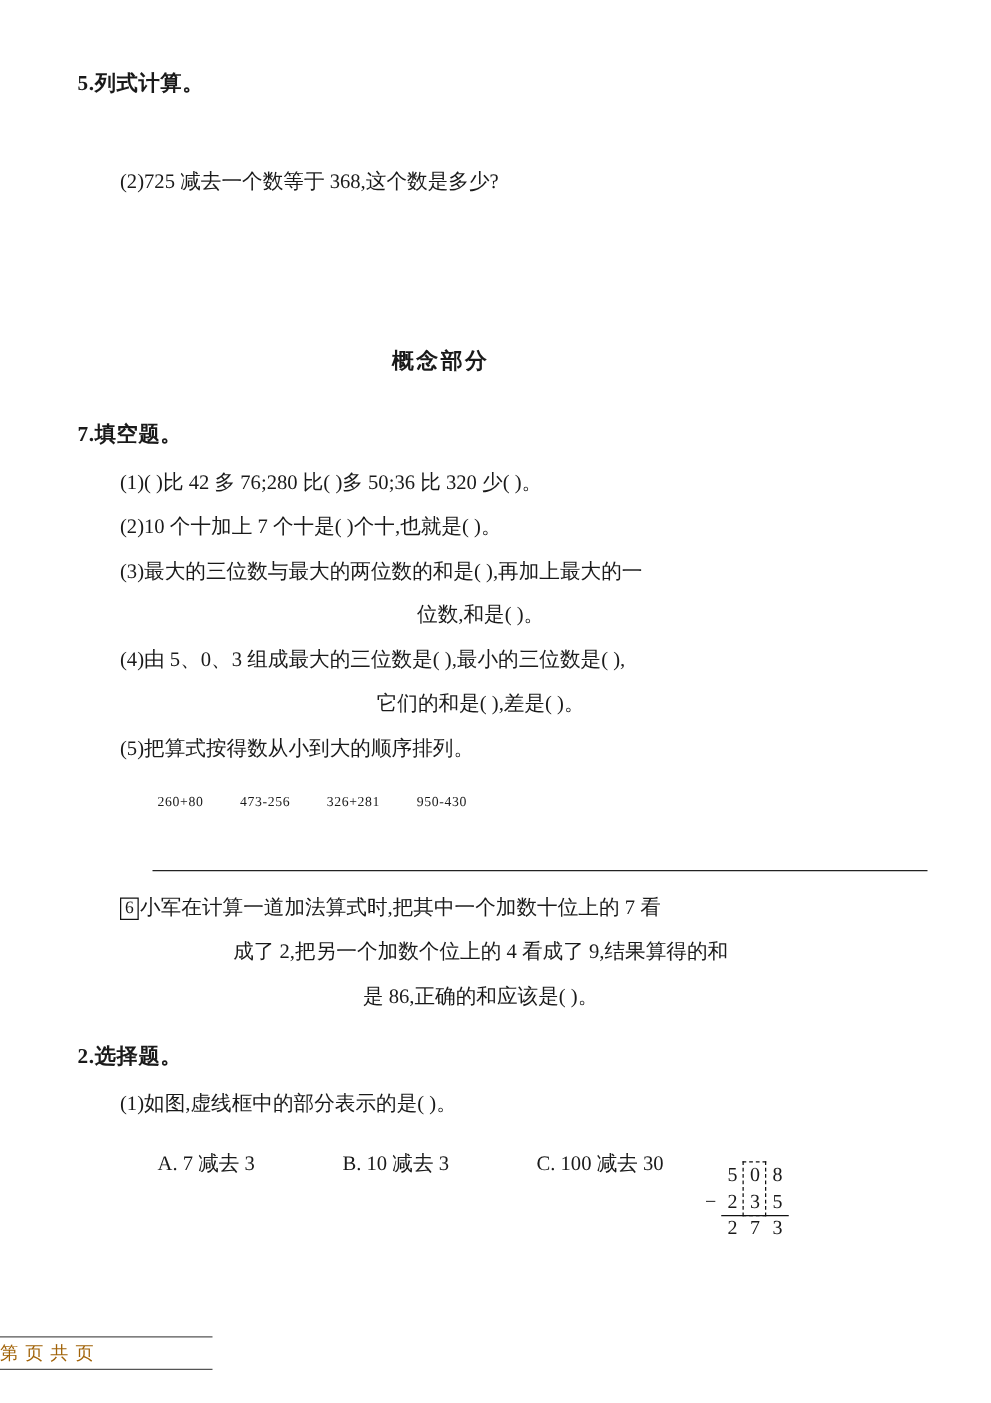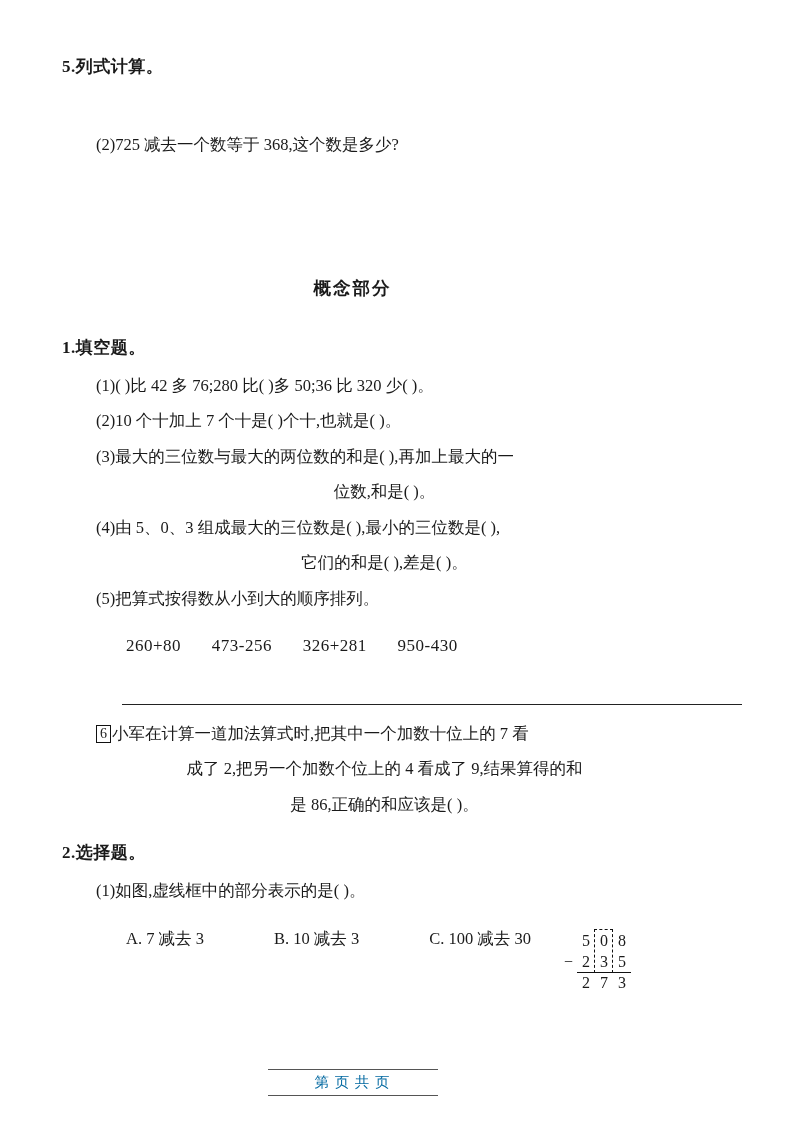--- a/index.html
+++ b/index.html
@@ -57,21 +57,21 @@
     border: 1.4px solid #111;
     padding: 0px 3px;
     font-size: 14px;
     line-height: 1.15;
     vertical-align: 1px;
     margin-right: 1px;
   }
 
   
   .expr-row {
-    font-size: 17px;
+    font-size: 11px;
     margin-left: 64px;
     letter-spacing: 0.5px;
   }
   .expr-row span { margin-right: 26px; }
 
   
   .rule {
     border: none;
     border-top: 1.2px solid #222;
     margin: 22px 0 16px 60px;
@@ -129,24 +129,24 @@
     display: flex;
     align-items: center;
   }
 
   
   .footer {
     position: absolute;
     bottom: 26px;
     left: 0;
     width: 100%;
-    text-align: center;
+    text-align: left;
     font-size: 14.5px;
     letter-spacing: 1px;
-    color: #0369a1;
+    color: #a16207;
   }
   .footer-line {
     display: inline-block;
     border-top: 1px solid #555;
     border-bottom: 1px solid #555;
     padding: 3px 0;
     width: 170px;
   }
 </style>
 </head>
@@ -159,21 +159,21 @@
   <div class="spacer-lg"></div>
   <div class="q-line indent1">(2)725 减去一个数等于 368,这个数是多少?</div>
 
   <div class="spacer-xl"></div>
   <div class="spacer-lg"></div>
 
   <div class="center-title">概念部分</div>
 
   <div class="spacer-md"></div>
 
-  <div class="sec-title">1.填空题。</div>
+  <div class="sec-title">7.填空题。</div>
 
   <div class="q-line indent1">(1)(      )比 42 多 76;280 比(      )多 50;36 比 320 少(      )。</div>
   <div class="q-line indent1">(2)10 个十加上 7 个十是(      )个十,也就是(      )。</div>
   <div class="q-line indent1">(3)最大的三位数与最大的两位数的和是(      ),再加上最大的一</div>
   <div class="q-line indent2">位数,和是(      )。</div>
   <div class="q-line indent1">(4)由 5、0、3 组成最大的三位数是(      ),最小的三位数是(      ),</div>
   <div class="q-line indent2">它们的和是(      ),差是(      )。</div>
   <div class="q-line indent1">(5)把算式按得数从小到大的顺序排列。</div>
 
   <div class="spacer-sm"></div>

